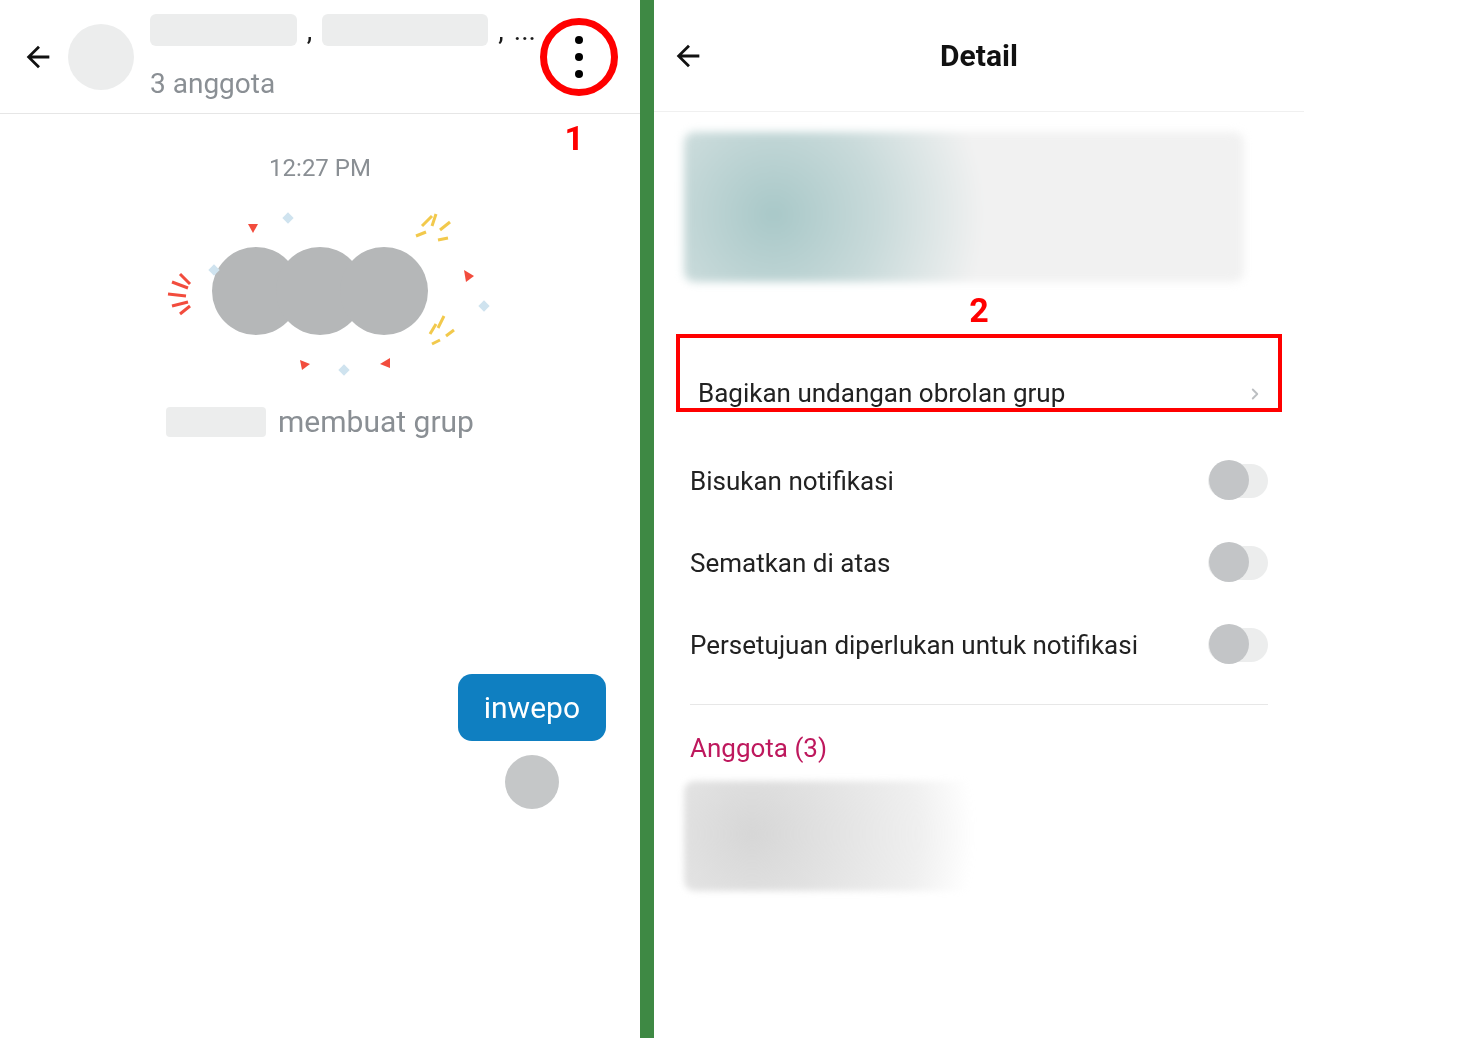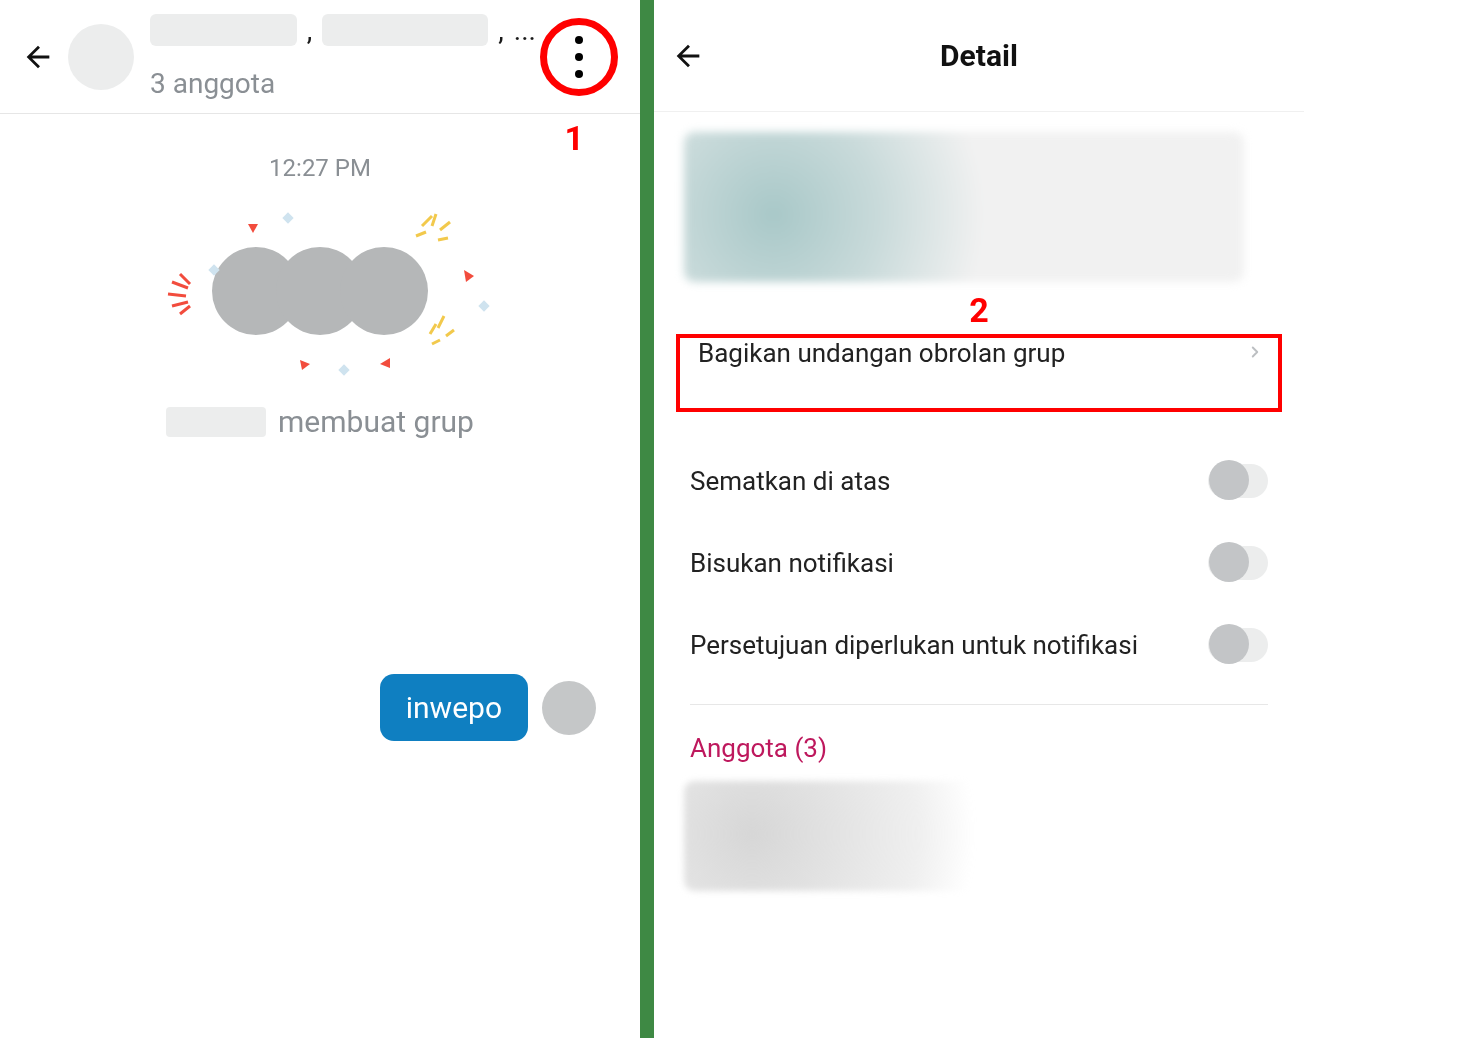--- a/index.html
+++ b/index.html
@@ -159,25 +159,26 @@
   }
   .creator-chip {
     width: 100px;
     height: 30px;
     background: #eceded;
     border-radius: 4px;
   }
 
   .message-row {
     position: absolute;
-    right: 44px;
+    right: 34px;
     top: 560px;
     display: flex;
     align-items: center;
     gap: 14px;
+    flex-direction: column;
   }
   .msg-bubble {
     background: #0f7fc1;
     color: #fff;
     font-size: 30px;
     padding: 16px 26px;
     border-radius: 14px;
   }
   .msg-avatar {
     width: 54px;
@@ -222,21 +223,21 @@
     font-size: 34px;
     text-align: center;
     margin-top: -6px;
     margin-bottom: 4px;
   }
   .red-box {
     margin: 0 22px 28px 22px;
     border: 4px solid #ff0000;
     height: 78px;
     display: flex;
-    align-items: flex-start;
+    align-items: flex-end;
     padding: 0 14px 0 18px;
     cursor: pointer;
   }
   .red-box .label {
     font-size: 26px;
     color: #222;
     flex: 1;
   }
   .chevron {
     color: #bcbfc2;
@@ -397,27 +398,27 @@
   <div class="callout-2">2</div>
 
   <div class="red-box">
     <div class="label">Bagikan undangan obrolan grup</div>
     <svg class="chevron" width="18" height="28" viewBox="0 0 24 24">
       <path d="M9 6l6 6-6 6" fill="none" stroke="#bcbfc2" stroke-width="2.5" stroke-linecap="round" stroke-linejoin="round"></path>
     </svg>
   </div>
 
   <div class="setting-row">
-    <span class="sp">Sematkan di atas</span>
+    <span class="sp">Bisukan notifikasi</span>
     <div class="toggle">
         <div class="knob"></div>
       </div>
   </div>
   <div class="setting-row">
-    <span class="sp">Bisukan notifikasi</span>
+    <span class="sp">Sematkan di atas</span>
     <div class="toggle">
         <div class="knob"></div>
       </div>
   </div>
   <div class="setting-row">
     <span class="sp">Persetujuan diperlukan untuk notifikasi</span>
     <div class="toggle">
         <div class="knob"></div>
       </div>
   </div>

